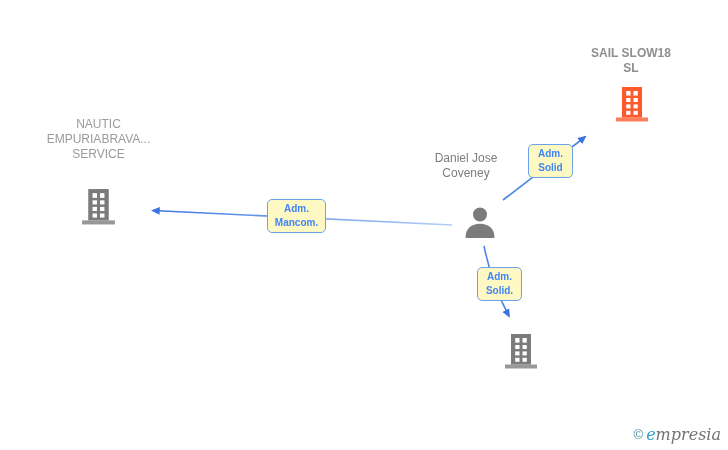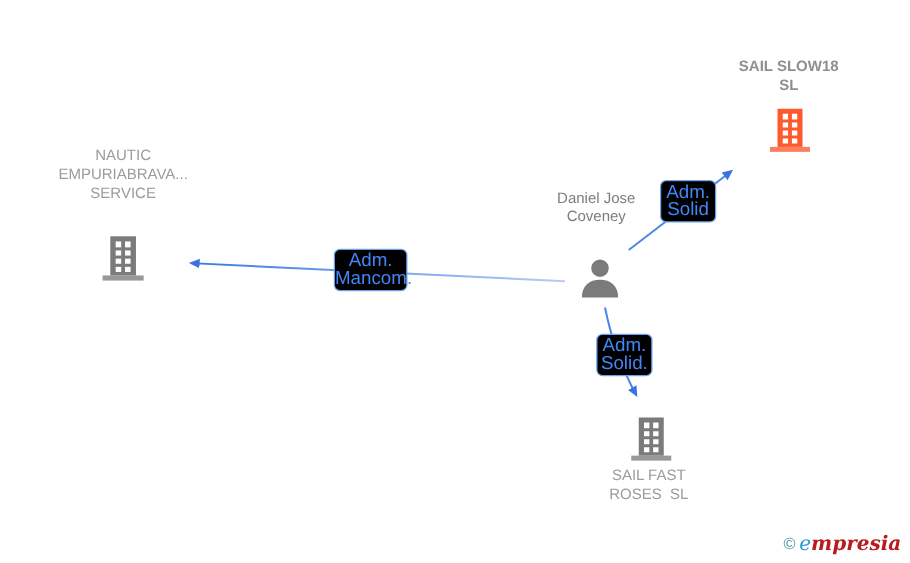--- a/index.html
+++ b/index.html
@@ -32,39 +32,40 @@
   .node-icon { position: absolute; z-index: 2; cursor: pointer; }
   .node-icon svg { display: block; }
   .building-orange { fill: #FC5A2D; }
   .building-gray { fill: #7B7B7B; }
   .person-gray { fill: #7B7B7B; }
 
   
   .edge-label {
     position: absolute;
     z-index: 3;
-    background: #000000;
+    background: #fef9c3;
     border: 1.5px solid #6BA3EA;
     border-radius: 5px;
     color: #4285F4;
-    font-size: 15px;
+    font-size: 10px;
     line-height: 14px;
     text-align: center;
     display: flex;
     flex-direction: column;
     justify-content: center;
     cursor: pointer;
+    font-weight: bold;
   }
 
   
   #label-sail-slow18 { left: 561px; top: 46px;  width: 140px; }
   #icon-sail-slow18  { left: 614px; top: 85px;  }
   #label-nautic      { left: 28px;  top: 117px; width: 141px; }
   #icon-nautic       { left: 80px;  top: 187px; }
-  #label-person      { left: 407px; top: 151px; width: 140px; }
+  #label-person      { left: 396px; top: 151px; width: 140px; }
   #icon-person       { left: 462px; top: 205px; }
   #icon-sail-fast    { left: 503px; top: 332px; }
   #label-sail-fast   { left: 449px; top: 373px; width: 140px; }
 
   #edge-label-unico  { left: 528px; top: 144px; width: 45px; height: 34px; }
   #edge-label-mancom { left: 267px; top: 199px; width: 59px; height: 34px; }
   #edge-label-solid  { left: 477px; top: 267px; width: 45px; height: 34px; }
 
   
   .logo {
@@ -72,21 +73,21 @@
     right: 7px;
     bottom: 6px;
     z-index: 2;
     font-size: 15px;
     cursor: pointer;
     white-space: nowrap;
   }
   .logo .copy { color: #4A8FA0; font-size: 13px; margin-right: 3px; vertical-align: 1px; }
   .logo .brand { font-family: "DejaVu Serif", serif; font-style: italic; font-size: 16px; }
   .logo .brand-e { color: #2B9FD0; }
-  .logo .brand-rest { color: #b91c1c; font-weight: bold; }
+  .logo .brand-rest { color: #737373; }
 </style>
 </head>
 <body>
 
 <div id="canvas">
 
   <svg class="edges" width="728" height="450" viewBox="0 0 728 450">
     <defs>
       <marker id="arrow" viewBox="0 0 10 10" refX="7" refY="5" markerWidth="6" markerHeight="6" orient="auto">
         <path d="M0,1 L9,5 L0,9 z" fill="#3B74E0"></path>
@@ -172,24 +173,20 @@
           <rect x="12.2" y="13" width="4.3" height="4"></rect>
           <rect x="19.5" y="13" width="4.3" height="4"></rect>
           <rect x="12.2" y="19.4" width="4.3" height="4"></rect>
           <rect x="19.5" y="19.4" width="4.3" height="4"></rect>
           <rect x="12.2" y="25.8" width="4.3" height="4"></rect>
           <rect x="19.5" y="25.8" width="4.3" height="4"></rect>
         </g>
       </svg>
     </span>
   </div>
-  <div class="node-label" id="label-sail-fast">
-    <div>SAIL FAST</div>
-    <div>ROSES  SL</div>
-  </div>
 
   <div class="edge-label" id="edge-label-unico">
     <div>Adm.</div>
     <div>Solid</div>
   </div>
   <div class="edge-label" id="edge-label-mancom">
     <div>Adm.</div>
     <div>Mancom.</div>
   </div>
   <div class="edge-label" id="edge-label-solid">

